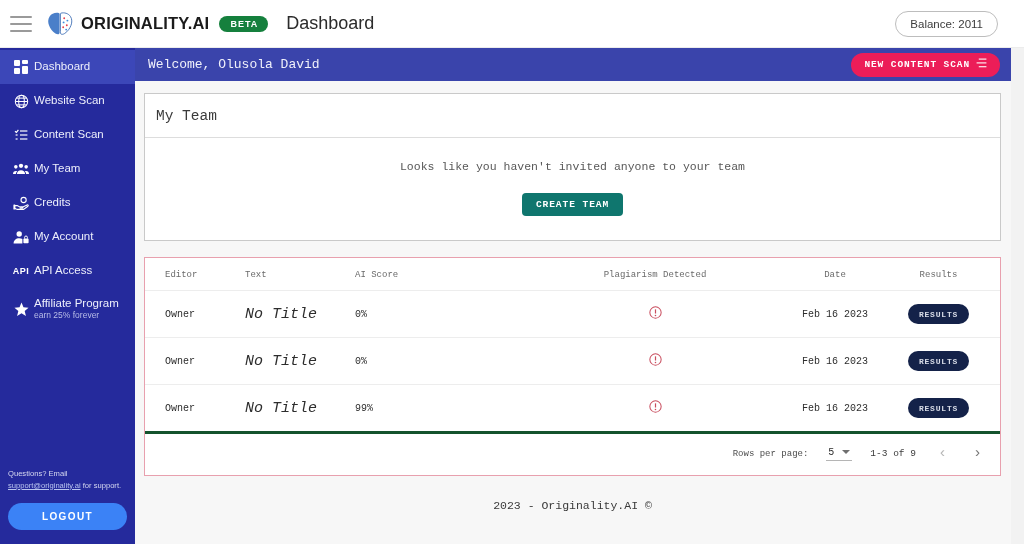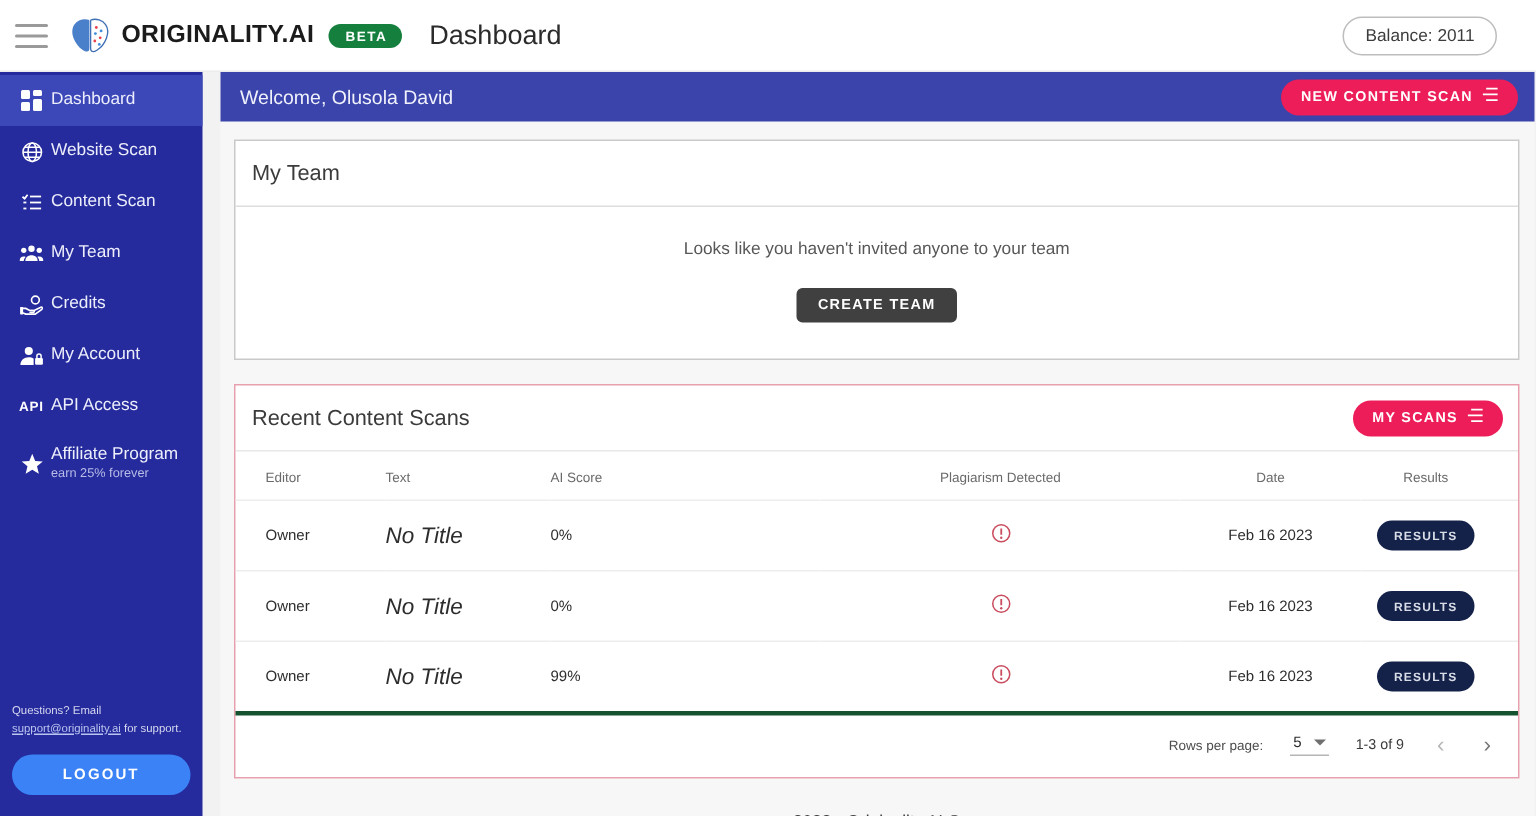--- a/index.html
+++ b/index.html
@@ -57,22 +57,22 @@
   .help { font-size: 7.6px; color: #d6d8f0; line-height: 1.5; margin-bottom: 12px; }
   .help a { color: #b9c4ef; text-decoration: underline; }
   .logout {
     display: block; width: 119px; margin: 0 auto; height: 27px; line-height: 27px;
     text-align: center; background: #3b82f6; color: #fff; border: none;
     border-radius: 14px; font-size: 10px; font-weight: bold; letter-spacing: 1.4px;
     cursor: pointer; font-family: inherit;
   }
 
   
-  .main { position: absolute; left: 147px; top: 48px; width: 876px; height: 496px;
-    background: #f7f7f7; }
+  .main { position: absolute; left: 135px; top: 48px; width: 876px; height: 496px;
+    background: #f7f7f7; font-family: Liberation Mono, monospace; }
 
   .welcome {
     height: 33px; background: #3a44ab; display: flex; align-items: center;
     padding: 0 11px 0 13px;
   }
   .welcome-text { color: #f0f1fb; font-size: 13px; }
   .pinkbtn {
     margin-left: auto; background: #ec1d58; color: #fff; border: none;
     border-radius: 14px; height: 24px; padding: 0 13px;
     font-size: 9.5px; font-weight: bold; letter-spacing: .9px;
@@ -88,21 +88,21 @@
   .card-head {
     height: 44px; display: flex; align-items: center; padding: 0 10px 0 11px;
     border-bottom: 1px solid #dddddd;
   }
   .card.accent .card-head { border-bottom: 1px solid #e7e7e7; }
   .card-title { font-size: 14.5px; color: #3b3b3b; }
 
   .team-body { padding: 22px 0 24px 0; text-align: center; }
   .team-empty { font-size: 11.5px; color: #585858; }
   .bluebtn {
-    margin-top: 20px; background: #404040; color: #fff; border: none;
+    margin-top: 20px; background: #0f766e; color: #fff; border: none;
     border-radius: 4px; height: 23px; padding: 0 14px;
     font-size: 9.6px; font-weight: bold; letter-spacing: .9px; cursor: pointer;
     font-family: inherit;
   }
 
   
   table { width: 100%; border-collapse: collapse; }
   thead th {
     font-size: 9px; font-weight: normal; color: #6a6a6a;
     padding: 12px 0 10px 0; text-align: left;
@@ -305,33 +305,20 @@
         <div class="card-head">
           <span class="card-title">My Team</span>
         </div>
         <div class="team-body">
           <div class="team-empty">Looks like you haven't invited anyone to your team</div>
           <button class="bluebtn">CREATE TEAM</button>
         </div>
       </div>
 
       <div class="card accent">
-        <div class="card-head">
-          <span class="card-title">Recent Content Scans</span>
-          <button class="pinkbtn">
-            <span>MY SCANS</span>
-            <span>
-              <svg width="11" height="10" viewBox="0 0 12 11" stroke="#fff" stroke-width="1.2" fill="none">
-                <line x1="3" y1="1.2" x2="11.4" y2="1.2"></line>
-                <line x1="0.6" y1="5.4" x2="11.4" y2="5.4"></line>
-                <line x1="3" y1="9.6" x2="11.4" y2="9.6"></line>
-              </svg>
-            </span>
-          </button>
-        </div>
 
         <table>
           <thead>
             <tr>
               <th class="col-editor">Editor</th>
               <th class="col-text">Text</th>
               <th class="col-score">AI Score</th>
               <th class="col-plag">Plagiarism Detected</th>
               <th class="col-date">Date</th>
               <th class="col-res">Results</th>

